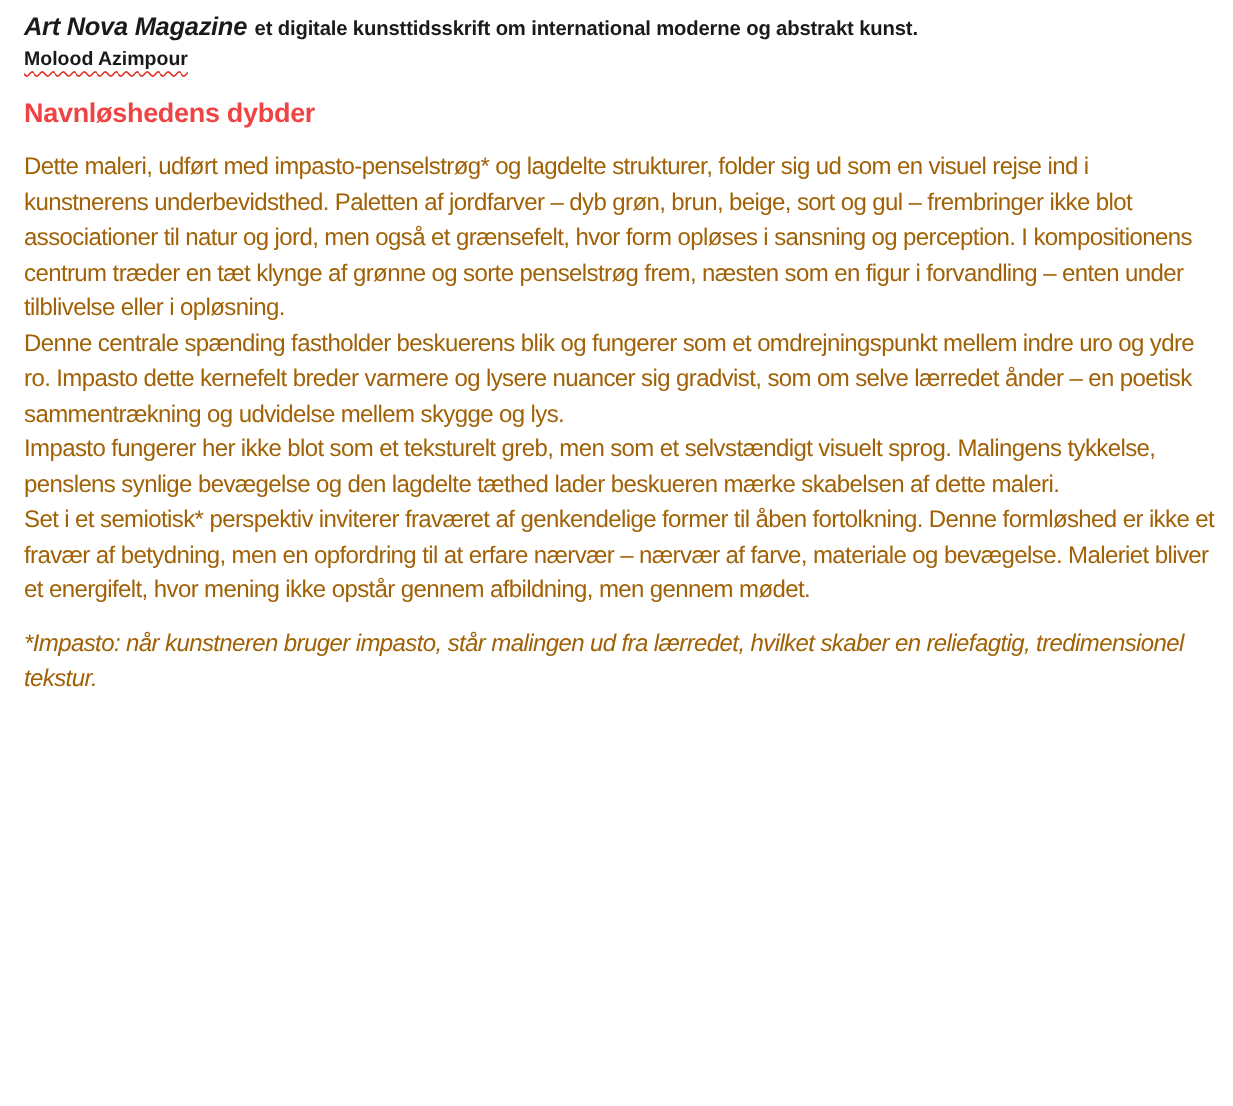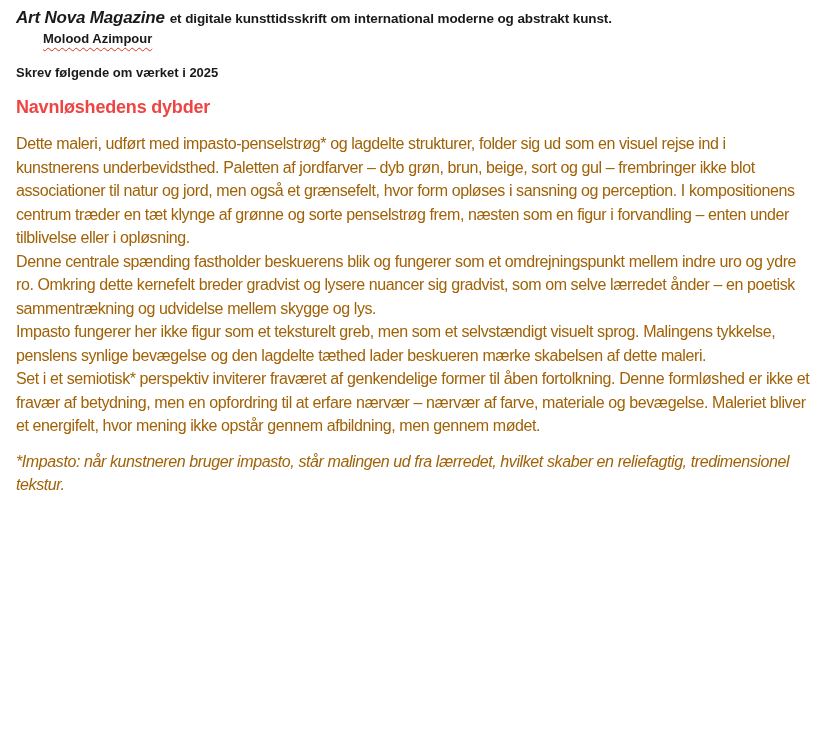--- a/index.html
+++ b/index.html
@@ -41,21 +41,20 @@
     display: inline-block;
     margin-top: 2px;
     font-size: 13px;
     font-weight: 700;
     line-height: 16px;
     text-decoration: underline;
     text-decoration-style: wavy;
     text-decoration-color: #dd3322;
     text-decoration-thickness: 1px;
     text-underline-offset: 4px;
-    margin-left: 27px;
   }
   .byline-note {
     margin-top: 18px;
     font-size: 13px;
     font-weight: 700;
     line-height: 15px;
   }
   h1.article-title {
     margin: 16px 0 0 0;
     font-size: 18px;
@@ -87,25 +86,24 @@
 <div class="page">
 
   <div class="masthead">
     <span class="brand">Art Nova Magazine</span><span class="tagline">et digitale kunsttidsskrift om international moderne og abstrakt kunst.</span>
   </div>
 
   <div>
     <span class="author">Molood Azimpour</span>
   </div>
 
-  <div class="byline-note">Skrev følgende om værket i 2025</div>
 
   <h1 class="article-title">Navnløshedens dybder</h1>
 
   <div class="article">
     <p>Dette maleri, udført med impasto-penselstrøg* og lagdelte strukturer, folder sig ud som en visuel rejse ind i kunstnerens underbevidsthed. Paletten af jordfarver – dyb grøn, brun, beige, sort og gul – frembringer ikke blot associationer til natur og jord, men også et grænsefelt, hvor form opløses i sansning og perception. I kompositionens centrum træder en tæt klynge af grønne og sorte penselstrøg frem, næsten som en figur i forvandling – enten under tilblivelse eller i opløsning.</p>
-    <p>Denne centrale spænding fastholder beskuerens blik og fungerer som et omdrejningspunkt mellem indre uro og ydre ro. Omkring dette kernefelt breder gradvist og lysere nuancer sig gradvist, som om selve lærredet ånder – en poetisk sammentrækning og udvidelse mellem skygge og lys.</p>
-    <p>Impasto fungerer her ikke figur som et teksturelt greb, men som et selvstændigt visuelt sprog. Malingens tykkelse, penslens synlige bevægelse og den lagdelte tæthed lader beskueren mærke skabelsen af dette maleri.</p>
+    <p>Denne centrale spænding fastholder beskuerens blik og fungerer som et omdrejningspunkt mellem indre uro og ydre ro. Impasto dette kernefelt breder varmere og lysere nuancer sig gradvist, som om selve lærredet ånder – en poetisk sammentrækning og udvidelse mellem skygge og lys.</p>
+    <p>Impasto fungerer her ikke blot som et teksturelt greb, men som et selvstændigt visuelt sprog. Malingens tykkelse, penslens synlige bevægelse og den lagdelte tæthed lader beskueren mærke skabelsen af dette maleri.</p>
     <p>Set i et semiotisk* perspektiv inviterer fraværet af genkendelige former til åben fortolkning. Denne formløshed er ikke et fravær af betydning, men en opfordring til at erfare nærvær – nærvær af farve, materiale og bevægelse. Maleriet bliver et energifelt, hvor mening ikke opstår gennem afbildning, men gennem mødet.</p>
     <p class="footnote">*Impasto: når kunstneren bruger impasto, står malingen ud fra lærredet, hvilket skaber en reliefagtig, tredimensionel tekstur.</p>
   </div>
 
 </div>
 
 </body></html>

